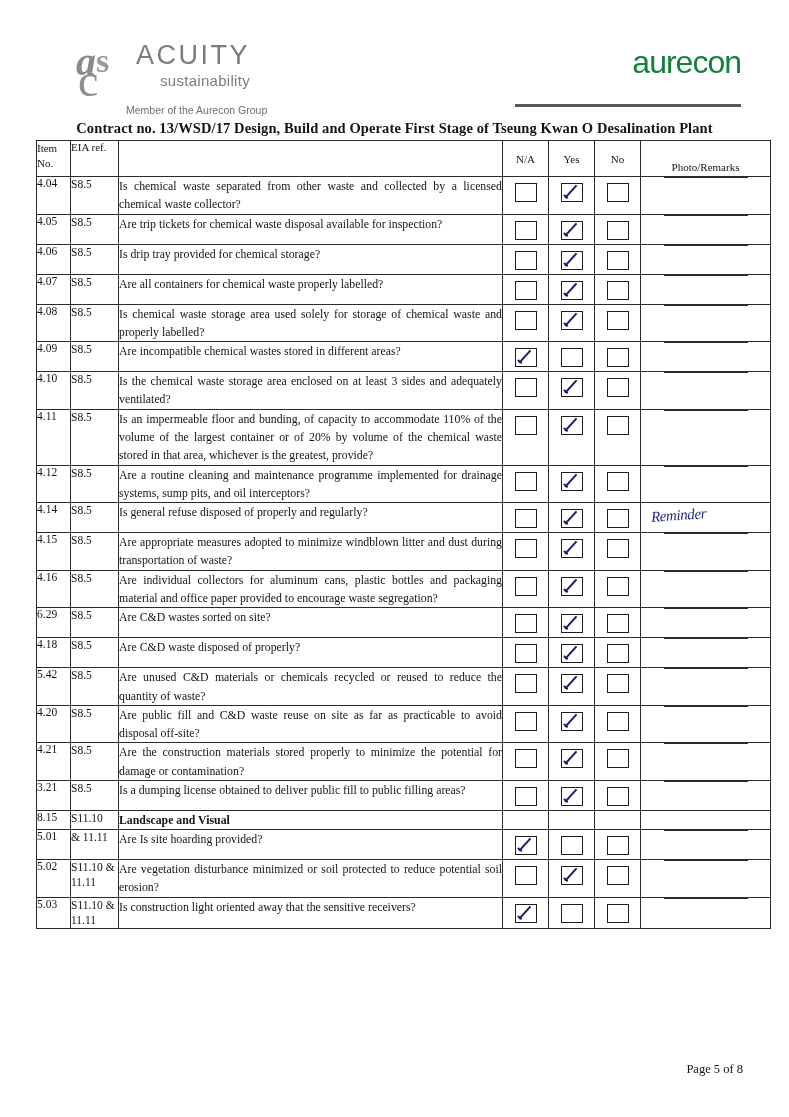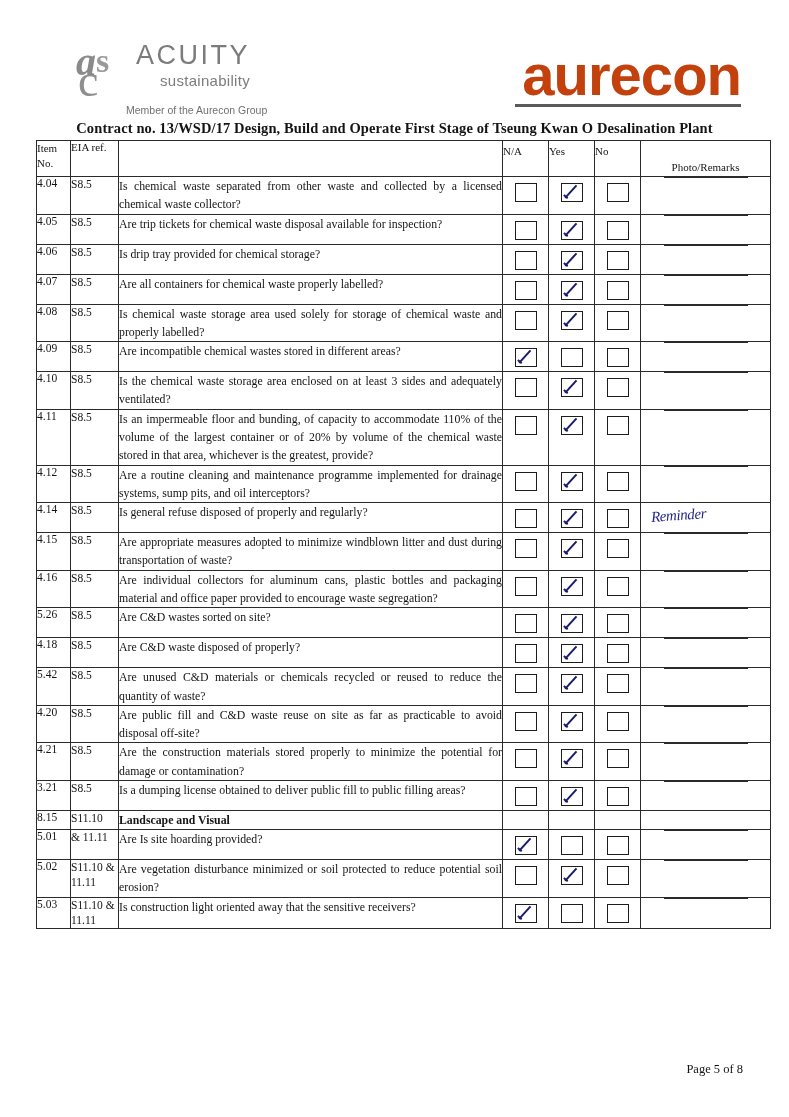--- a/index.html
+++ b/index.html
@@ -88,23 +88,23 @@
     top: 104px;
     font-family: "Liberation Sans", sans-serif;
     font-size: 10.5px;
     color: #6f6f6f;
   }
   .logo-aurecon {
     position: absolute;
     right: 48px;
     top: 46px;
     font-family: "Liberation Sans", sans-serif;
-    font-size: 58px;
-    font-weight: bold;
-    color: #c2410c;
+    font-size: 32px;
+    font-weight: normal;
+    color: #15803d;
     letter-spacing: -1px;
     line-height: 1;
   }
   .aurecon-rule {
     position: absolute;
     right: 48px;
     top: 104px;
     width: 226px;
     height: 3px;
     background: #5a5a5a;
@@ -137,21 +137,21 @@
   .c-na     { width: 46px; }
   .c-yes    { width: 46px; }
   .c-no     { width: 46px; }
   .c-rem    { width: 130px; }
 
   .hdr td {
     height: 36px;
     font-size: 11px;
     padding: 2px 3px;
   }
-  .hdr .ctr { padding-top: 4px; }
+  .hdr .ctr { text-align: center; padding-top: 12px; }
   .hdr .rem { text-align: center; padding-top: 20px; }
   .hdr-item-no { font-size: 11px; line-height: 1.35; }
   .item-no {
     font-size: 11.5px;
     padding: 3px 2px 0 3px;
     white-space: nowrap;
   }
   .eia-ref {
     font-size: 11.5px;
     padding: 3px 2px 0 3px;
@@ -407,21 +407,21 @@
           <td class="eia-ref">S8.5</td>
           <td class="question">Are individual collectors for aluminum cans, plastic bottles and packaging material and office paper provided to encourage waste segregation?</td>
           <td class="boxcell"><span class="box"></span></td>
           <td class="boxcell"><span class="box tick"></span></td>
           <td class="boxcell"><span class="box"></span></td>
           <td class="remarks">
             <span class="rem-line"></span>
           </td>
         </tr>
         <tr>
-          <td class="item-no">5.26</td>
+          <td class="item-no">6.29</td>
           <td class="eia-ref">S8.5</td>
           <td class="question">Are C&amp;D wastes sorted on site?</td>
           <td class="boxcell"><span class="box"></span></td>
           <td class="boxcell"><span class="box tick"></span></td>
           <td class="boxcell"><span class="box"></span></td>
           <td class="remarks">
             <span class="rem-line"></span>
           </td>
         </tr>
         <tr>

